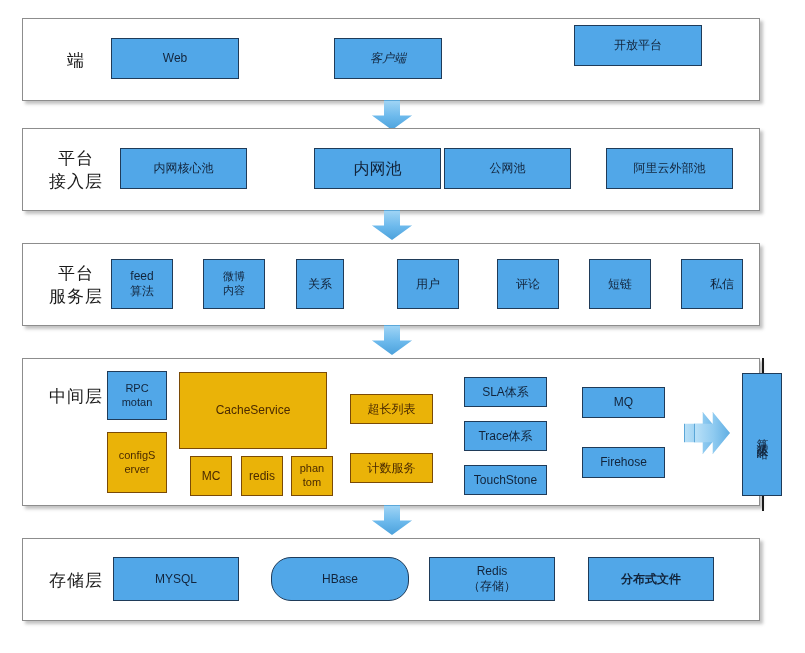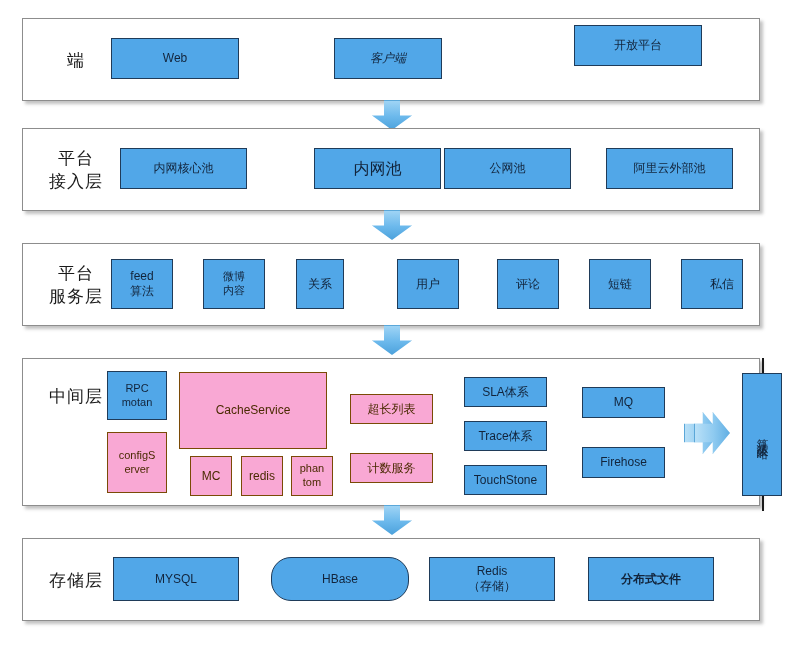--- a/index.html
+++ b/index.html
@@ -56,21 +56,21 @@
     text-align: center;
     white-space: pre-line;
     line-height: 1.25;
   }
   .node.blue {
     background: #51a7e8;
     border: 1.5px solid #1f3b59;
     color: #12243b;
   }
   .node.orange {
-    background: #f9a8d4;
+    background: #eab308;
     border: 1.5px solid #7a4a06;
     color: #4a2a02;
   }
 
   
   .arrow-down {
     position: absolute;
     width: 38px;
     height: 28px;
     background: linear-gradient(180deg, #9fd4f5 0%, #6cb9ec 55%, #4ea3dd 100%);

